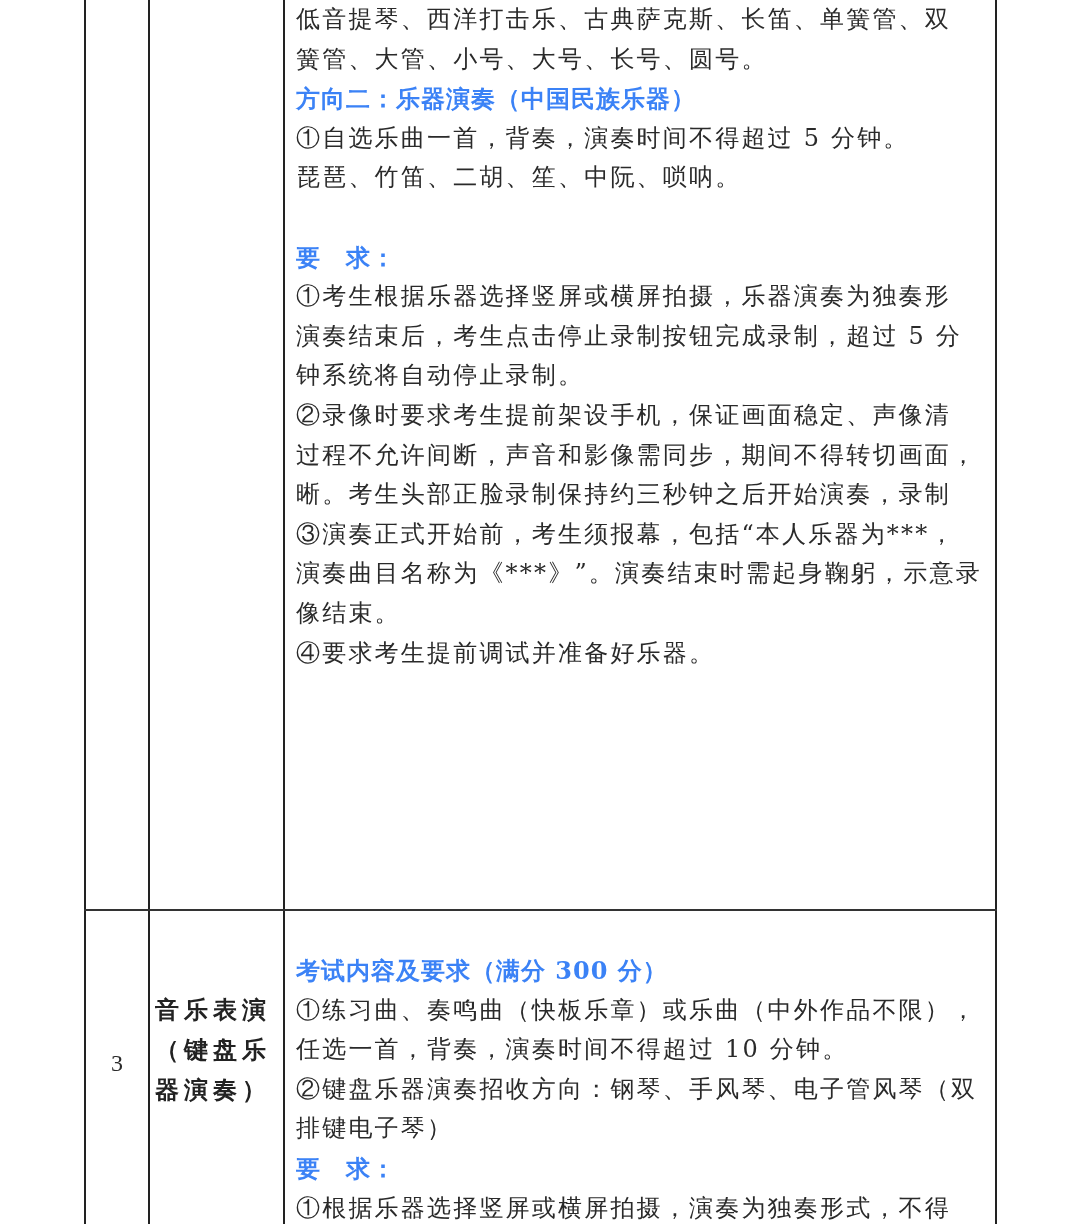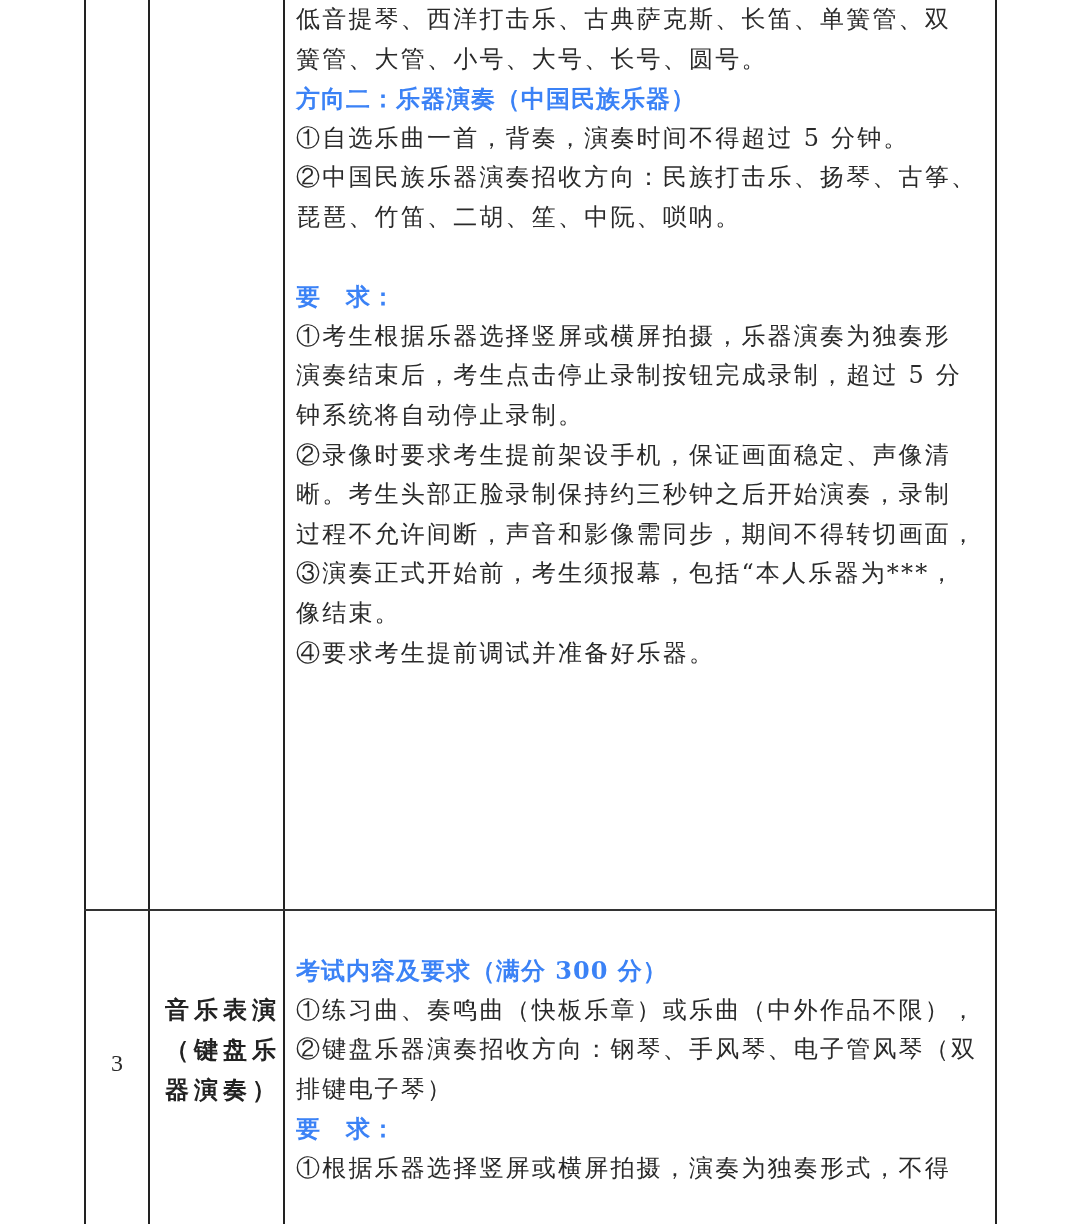--- a/index.html
+++ b/index.html
@@ -8,63 +8,64 @@
   .page { position: absolute; left: 0; top: 0; width: 1080px; height: 1224px; }
   .vline { position: absolute; top: 0; width: 2px; background: #222; }
   .hline { position: absolute; height: 2px; background: #333; }
   .content { position: absolute; left: 296px; width: 692px; }
   .line { height: 39.6px; line-height: 39.6px; font-size: 24px; letter-spacing: 2.2px; white-space: nowrap; }
   .bold { font-weight: bold; color: #3b82f6; letter-spacing: 1px; }
   .gap { height: 39.6px; }
   .num { position: absolute; left: 86px; width: 62px; top: 1050px; text-align: center; font-size: 24px;
          font-family: "Liberation Serif", serif; }
   .cat { position: absolute; left: 155px; width: 126px; top: 990px; font-size: 24px; font-weight: bold;
-         letter-spacing: 5px; line-height: 40px; color: #222; text-align: right; }
+         letter-spacing: 5px; line-height: 40px; color: #222; }
   .cat div { white-space: nowrap; }
 </style>
 </head>
 <body>
 
 <div class="page">
 
   <div class="vline" style="left:84px;height:1224px;"></div>
   <div class="vline" style="left:148px;height:1224px;"></div>
   <div class="vline" style="left:283px;height:1224px;"></div>
   <div class="vline" style="left:995px;height:1224px;"></div>
   <div class="hline" style="left:84px;width:913px;top:909px;"></div>
 
   <div class="content" style="top:0px;">
     <div class="line">低音提琴、西洋打击乐、古典萨克斯、长笛、单簧管、双</div>
     <div class="line">簧管、大管、小号、大号、长号、圆号。</div>
     <div class="line bold">方向二：乐器演奏（中国民族乐器）</div>
     <div class="line">①自选乐曲一首，背奏，演奏时间不得超过 5 分钟。</div>
-    <div class="line">②中国民族乐器演奏招收方向：民族打击乐、扬琴、古筝、</div>
     <div class="line">琵琶、竹笛、二胡、笙、中阮、唢呐。</div>
     <div class="gap"></div>
     <div class="line bold">要　求：</div>
     <div class="line">①考生根据乐器选择竖屏或横屏拍摄，乐器演奏为独奏形</div>
     <div class="line">演奏结束后，考生点击停止录制按钮完成录制，超过 5 分</div>
     <div class="line">钟系统将自动停止录制。</div>
     <div class="line">②录像时要求考生提前架设手机，保证画面稳定、声像清</div>
+    <div class="line">过程不允许间断，声音和影像需同步，期间不得转切画面，</div>
     <div class="line">晰。考生头部正脸录制保持约三秒钟之后开始演奏，录制</div>
-    <div class="line">过程不允许间断，声音和影像需同步，期间不得转切画面，</div>
     <div class="line">③演奏正式开始前，考生须报幕，包括“本人乐器为***，</div>
+    <div class="line">演奏曲目名称为《***》”。演奏结束时需起身鞠躬，示意录</div>
     <div class="line">像结束。</div>
     <div class="line">④要求考生提前调试并准备好乐器。</div>
   </div>
 
   <div class="num">3</div>
   <div class="cat">
     <div>音乐表演</div>
     <div>（键盘乐</div>
     <div>器演奏）</div>
   </div>
 
   <div class="content" style="top:951px;">
     <div class="line bold">考试内容及要求（满分 300 分）</div>
     <div class="line">①练习曲、奏鸣曲（快板乐章）或乐曲（中外作品不限），</div>
+    <div class="line">任选一首，背奏，演奏时间不得超过 10 分钟。</div>
     <div class="line">②键盘乐器演奏招收方向：钢琴、手风琴、电子管风琴（双</div>
     <div class="line">排键电子琴）</div>
     <div class="line bold">要　求：</div>
     <div class="line">①根据乐器选择竖屏或横屏拍摄，演奏为独奏形式，不得</div>
   </div>
 
 </div>
 
 </body></html>

